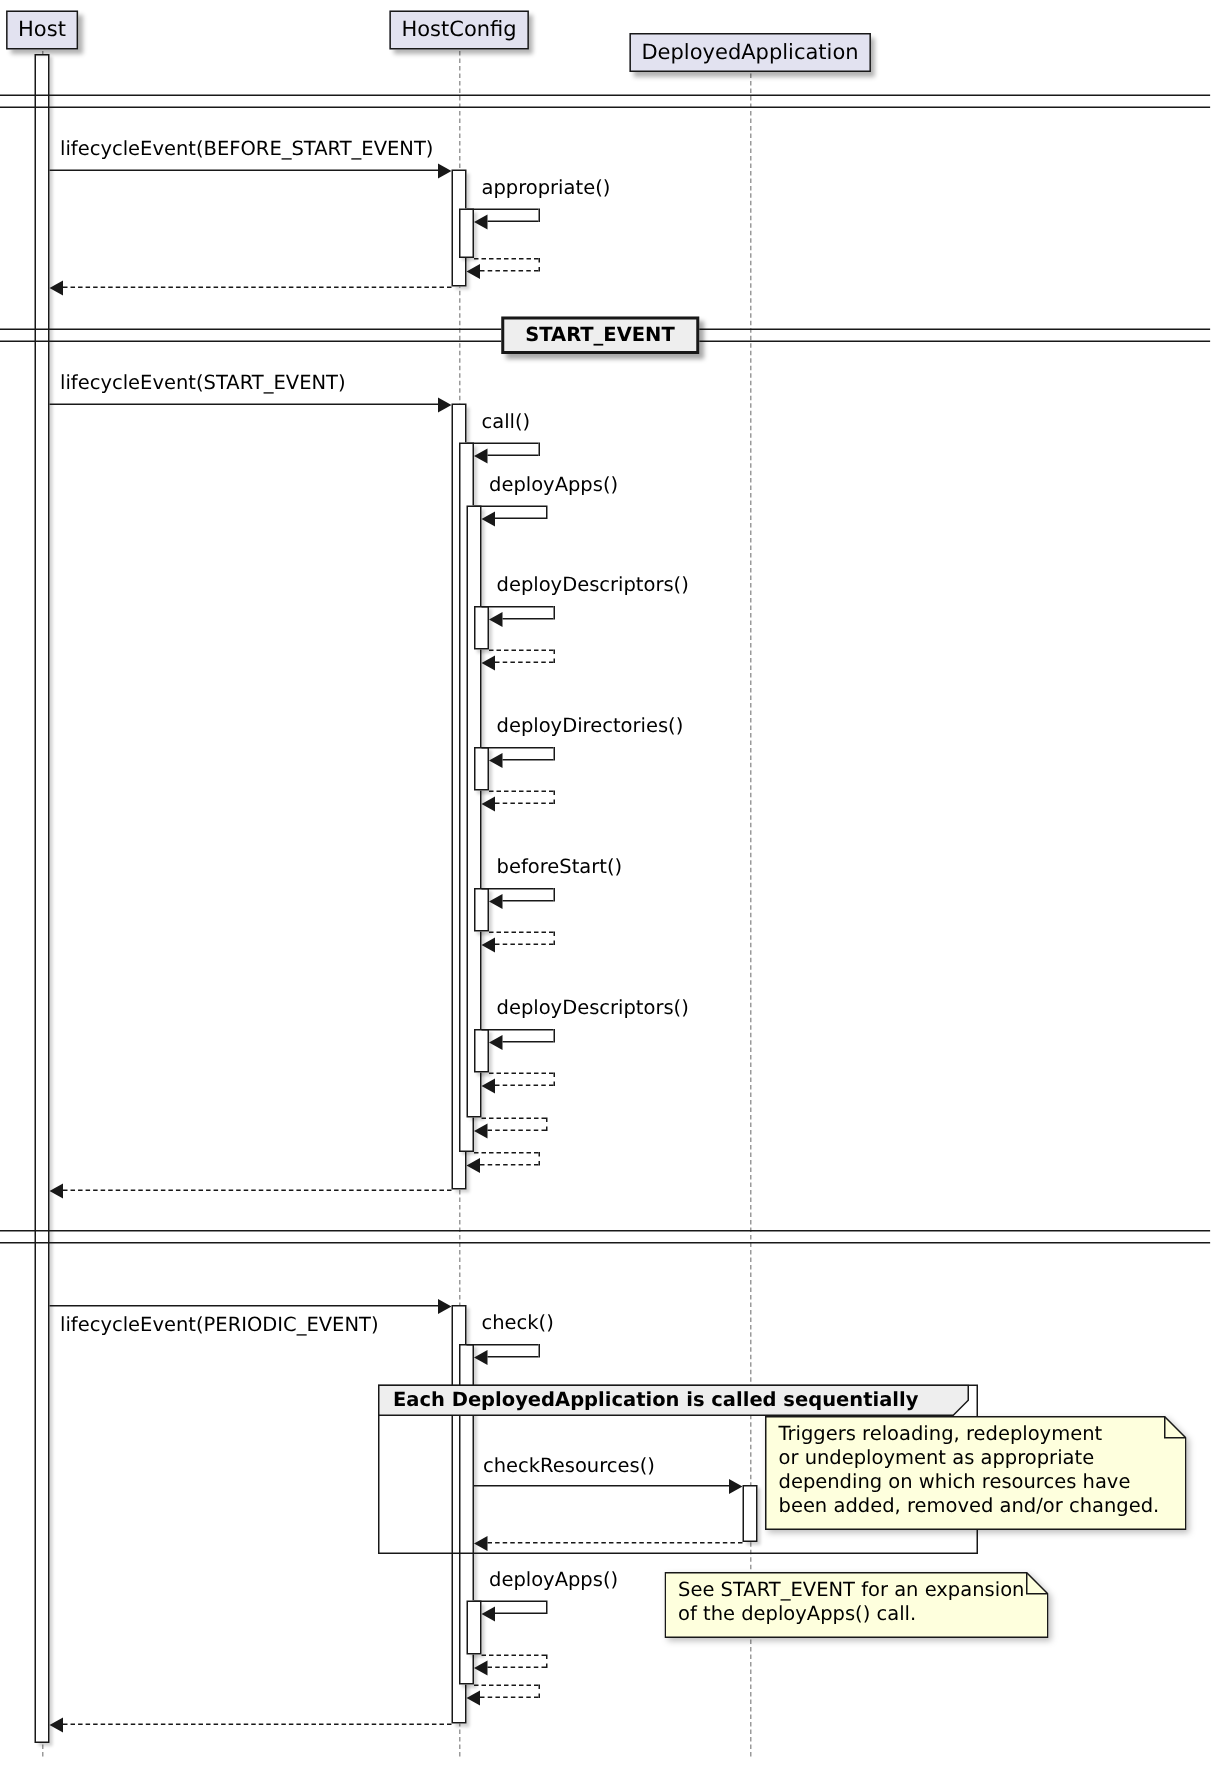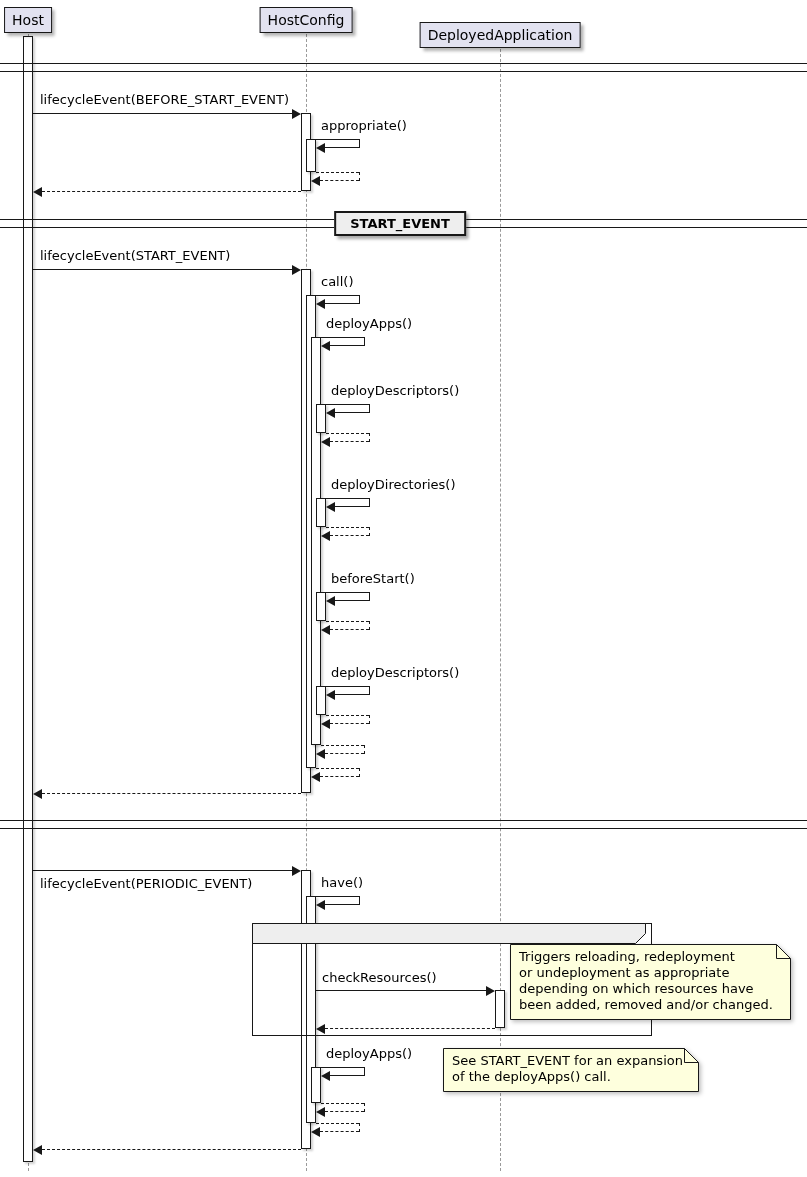--- a/index.html
+++ b/index.html
@@ -162,30 +162,31 @@
   <div class="hd" style="left:320px;top:776px;width:39px"></div>
   <div class="al" style="left:311px;top:772px"></div>
 
   <div class="hd" style="left:42px;top:793px;width:259px"></div>
   <div class="al" style="left:33px;top:789px"></div>
 
   <div class="ml" style="left:40px;top:876px">lifecycleEvent(PERIODIC_EVENT)</div>
   <div class="h" style="left:33px;top:870px;width:259px"></div>
   <div class="ar" style="left:292px;top:866px"></div>
 
-  <div class="ml" style="left:321px;top:875px">have()</div>
+  <div class="ml" style="left:321px;top:875px">check()</div>
   <div class="h" style="left:311px;top:896px;width:48px"></div>
   <div class="v" style="left:359px;top:896px;height:9px"></div>
   <div class="h" style="left:325px;top:904px;width:34px"></div>
   <div class="al" style="left:316px;top:900px"></div>
 
   <div class="grp" style="left:252px;top:923px;width:400px;height:113px"></div>
   <svg style="position:absolute;left:252px;top:923px" width="394" height="21">
     <path d="M0.5,0.5 L393.5,0.5 L393.5,10.5 L383.5,20.5 L0.5,20.5 Z" fill="#EEEEEE" stroke="#181818" stroke-width="1"></path>
   </svg>
+  <div class="grp-label" style="left:262px;top:926px">Each DeployedApplication is called sequentially</div>
 
   <div class="ml" style="left:322px;top:970px">checkResources()</div>
   <div class="h" style="left:316px;top:990px;width:170px"></div>
   <div class="ar" style="left:486px;top:986px"></div>
   <div class="hd" style="left:325px;top:1028px;width:170px"></div>
   <div class="al" style="left:316px;top:1024px"></div>
 
   <div class="ml" style="left:326px;top:1046px">deployApps()</div>
   <div class="h" style="left:316px;top:1067px;width:48px"></div>
   <div class="v" style="left:364px;top:1067px;height:9px"></div>

